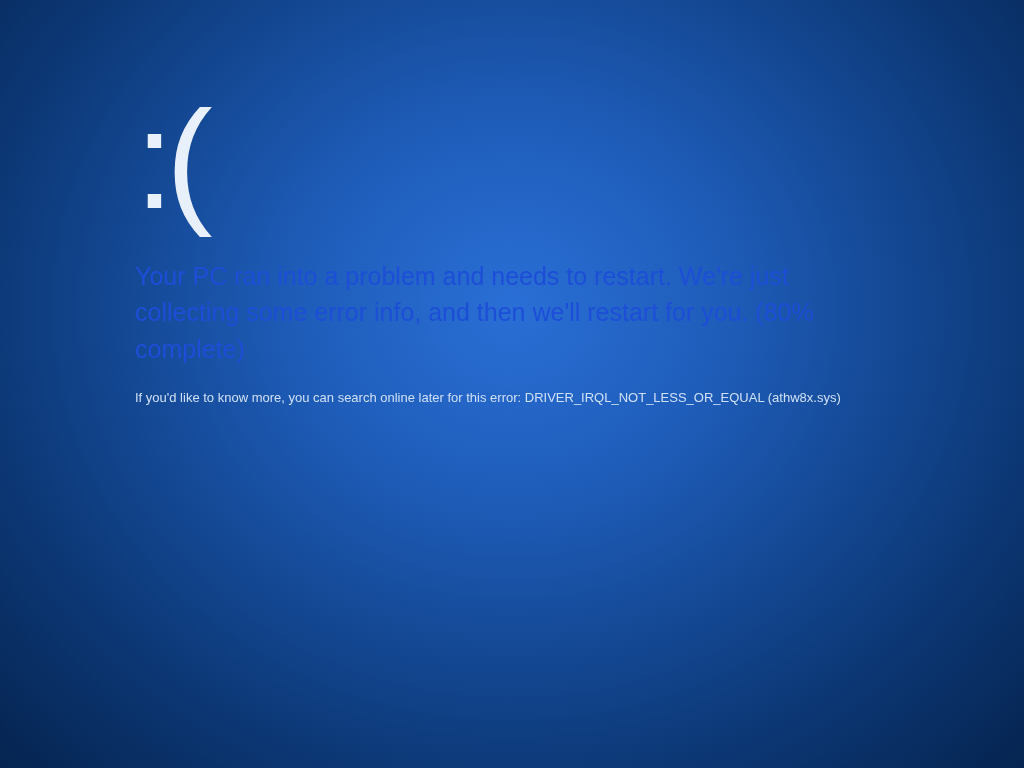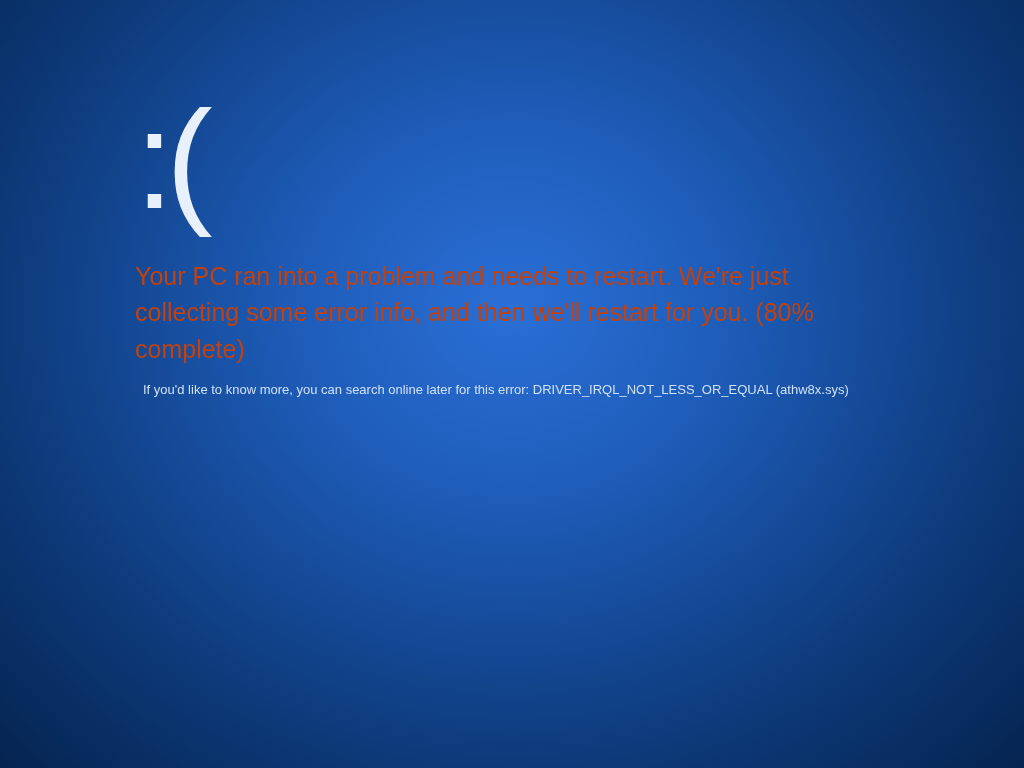--- a/index.html
+++ b/index.html
@@ -26,33 +26,32 @@
       line-height: 1;
       letter-spacing: -8px;
       color: #e8f0fb;
       margin-bottom: 28px;
       font-family: "Segoe UI Light", "Segoe UI", sans-serif;
     }
     .message {
       font-size: 25px;
       font-weight: 300;
       line-height: 1.45;
-      color: #c2410c;
+      color: #1d4ed8;
       max-width: 720px;
-      margin-bottom: 14px;
+      margin-bottom: 22px;
       font-family: "Segoe UI Light", "Segoe UI", sans-serif;
     }
     .detail {
       font-size: 13px;
       font-weight: 300;
       color: #d0e0f5;
       max-width: 760px;
       line-height: 1.4;
       font-family: "Segoe UI", sans-serif;
-      margin-left: 8px;
     }
   </style>
 </head>
 <body>
 
 <div class="emoticon">:(</div>
 
 <div class="message">Your PC ran into a problem and needs to restart. We're just collecting some error info, and then we'll restart for you. (80% complete)</div>
 
 <div class="detail">If you'd like to know more, you can search online later for this error: DRIVER_IRQL_NOT_LESS_OR_EQUAL (athw8x.sys)</div>

